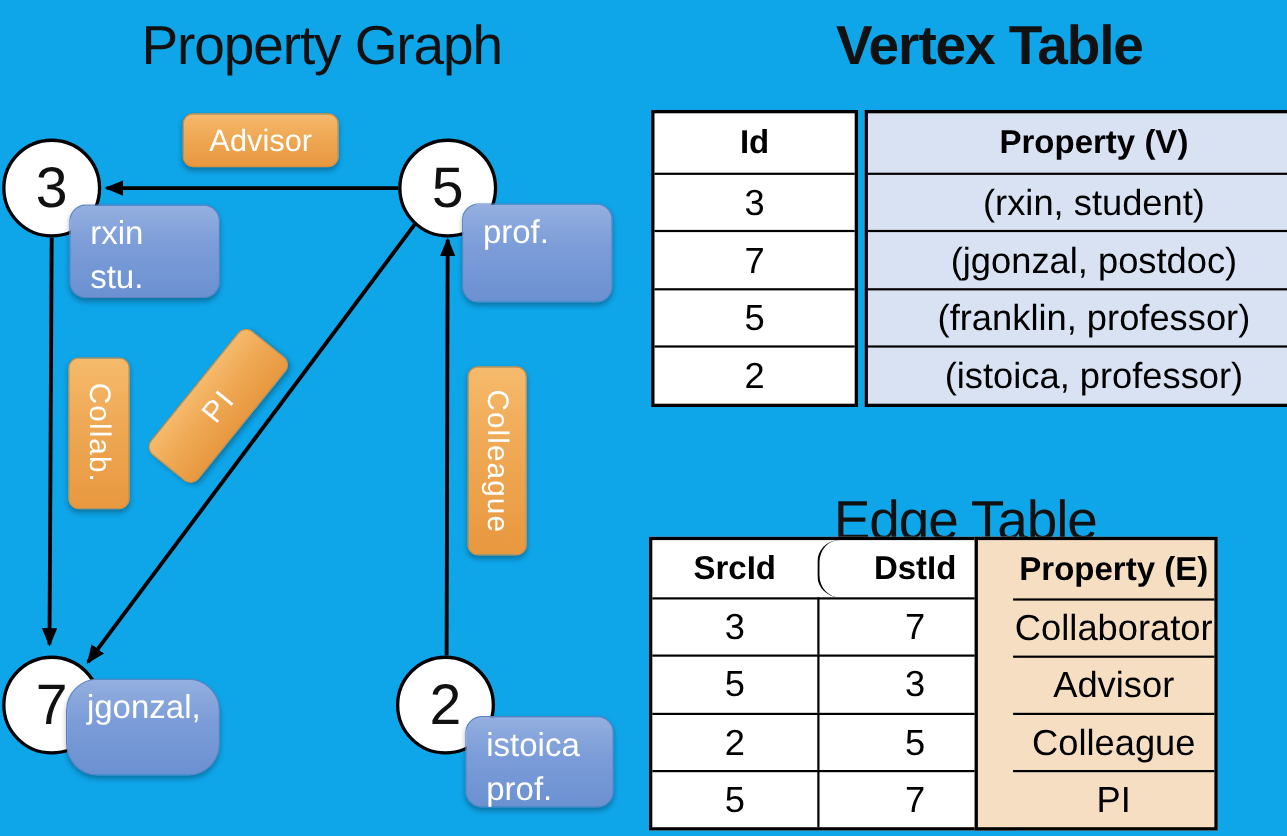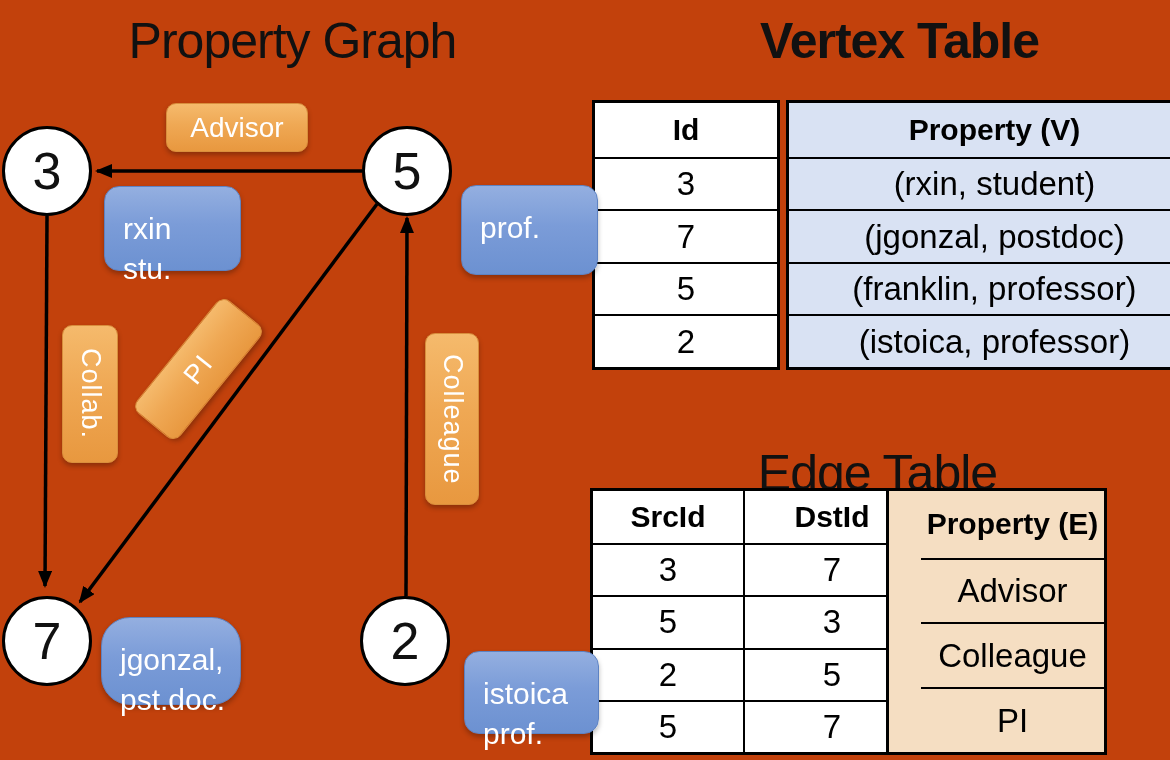--- a/index.html
+++ b/index.html
@@ -1,38 +1,37 @@
 <!DOCTYPE html>
 <html><head>
 <meta charset="utf-8">
 <style>
   html,body{margin:0;padding:0;background:#fff;}
   #stage{
-    position:relative;width:1170px;height:760px;background:#c2410c;overflow:hidden;
+    position:relative;width:1170px;height:760px;background:#0ea5e9;overflow:hidden;
     font-family:"Liberation Sans",sans-serif;color:#000;
   }
   .title{
     position:absolute;text-align:center;font-size:50px;font-weight:400;
     letter-spacing:-1px;color:#111;white-space:nowrap;
   }
   
   #edges{position:absolute;left:0;top:0;z-index:1;}
   .node{
     position:absolute;width:90px;height:90px;border-radius:50%;
     background:#fff;border:3.5px solid #000;box-sizing:border-box;z-index:2;
     display:flex;align-items:center;justify-content:center;
     font-size:52px;font-weight:400;color:#111;
   }
   .vlabel{
     position:absolute;z-index:3;border-radius:15px;box-sizing:border-box;
     background:linear-gradient(180deg,#94AFE0 0%,#7B9CD8 45%,#6C91D1 100%);
     border:1px solid #5d82c2;box-shadow:0 3px 5px rgba(0,0,0,.28);
     color:#fff;font-size:30px;line-height:40px;
-    padding:22px 6px 0 18px;
-    margin-left:41px;
+    padding:6px 6px 0 18px;
   }
   .elabel{
     position:absolute;z-index:3;border-radius:10px;box-sizing:border-box;
     background:linear-gradient(180deg,#F5BA6C 0%,#EFA854 45%,#E8983F 100%);
     border:1px solid #d98e3c;box-shadow:0 3px 5px rgba(0,0,0,.28);
     color:#fff;display:flex;align-items:center;justify-content:center;
   }
   .elabel.h{font-size:28px;}
   .elabel .vtext{writing-mode:vertical-rl;font-size:27px;letter-spacing:1px;}
   #label-pi{transform:rotate(-51deg);font-size:27px;letter-spacing:2px;}
@@ -50,21 +49,21 @@
   .tbl.bluefill{background:#D9E2F3;}
   .tbl.tanfill{background:#F5DEC2;}
   .grid2{
     position:absolute;border:3px solid #000;box-sizing:border-box;background:#fff;
     display:grid;grid-template-columns:46% 54%;grid-auto-rows:1fr;
   }
   .grid2 .cell{
     display:flex;align-items:center;justify-content:center;
     font-size:33px;font-weight:400;
   }
-  .grid2 .cell.hdr{font-size:30px;font-weight:700;}
+  .grid2 .cell.hdr{font-size:30px;font-weight:700;border-radius:20px;}
   .grid2 .cell.c2{border-left:2.5px solid #000;}
   .grid2 .cell.rb{border-top:2.5px solid #000;}
 </style>
 </head>
 <body>
 
 <div id="stage">
 
   <div class="title" style="left:0;top:12px;width:585px;">Property Graph</div>
 
@@ -87,21 +86,20 @@
 
   <div class="vlabel" style="left:63px;top:186px;width:137px;height:85px;">
     <div>rxin</div>
     <div>stu.</div>
   </div>
   <div class="vlabel" style="left:420px;top:185px;width:137px;height:90px;">
     <div>prof.</div>
   </div>
   <div class="vlabel" style="left:60px;top:617px;width:140px;height:88px;border-radius:29px;">
     <div>jgonzal,</div>
-    <div>pst.doc.</div>
   </div>
   <div class="vlabel" style="left:423px;top:651px;width:135px;height:83px;">
     <div>istoica</div>
     <div>prof.</div>
   </div>
 
   <div class="elabel h" style="left:166px;top:103px;width:142px;height:49px;">
     <span>Advisor</span>
   </div>
   <div class="elabel" style="left:62px;top:325px;width:56px;height:138px;">
@@ -142,18 +140,19 @@
     <div class="cell rb">5</div>
     <div class="cell rb c2">3</div>
     <div class="cell rb">2</div>
     <div class="cell rb c2">5</div>
     <div class="cell rb">5</div>
     <div class="cell rb c2">7</div>
   </div>
 
   <div class="tbl tanfill" style="left:886px;top:488px;width:221px;height:267px;padding-left:32px;">
     <div class="cell hdr">Property (E)</div>
+    <div class="cell">Collaborator</div>
     <div class="cell">Advisor</div>
     <div class="cell">Colleague</div>
     <div class="cell">PI</div>
   </div>
 
 </div>
 
 </body></html>

